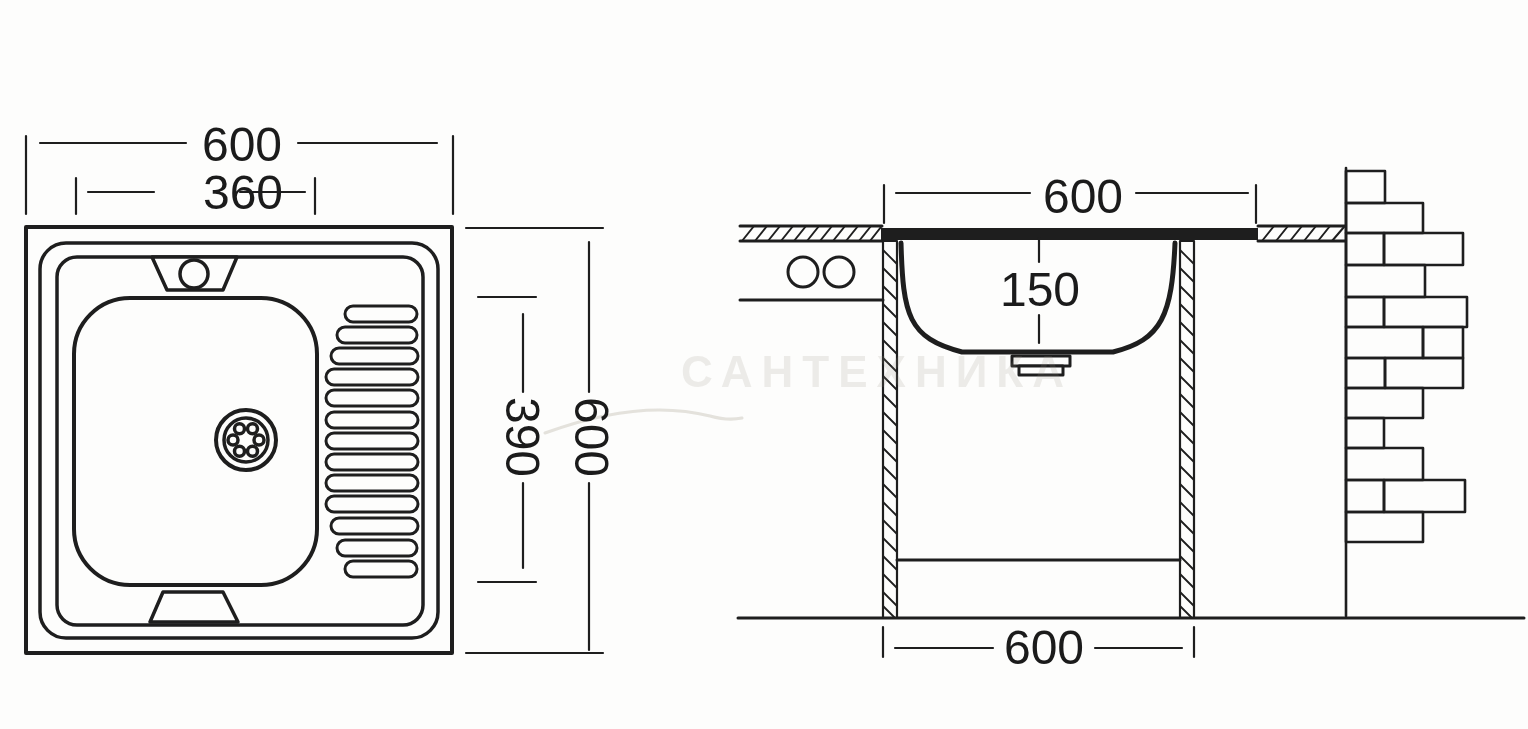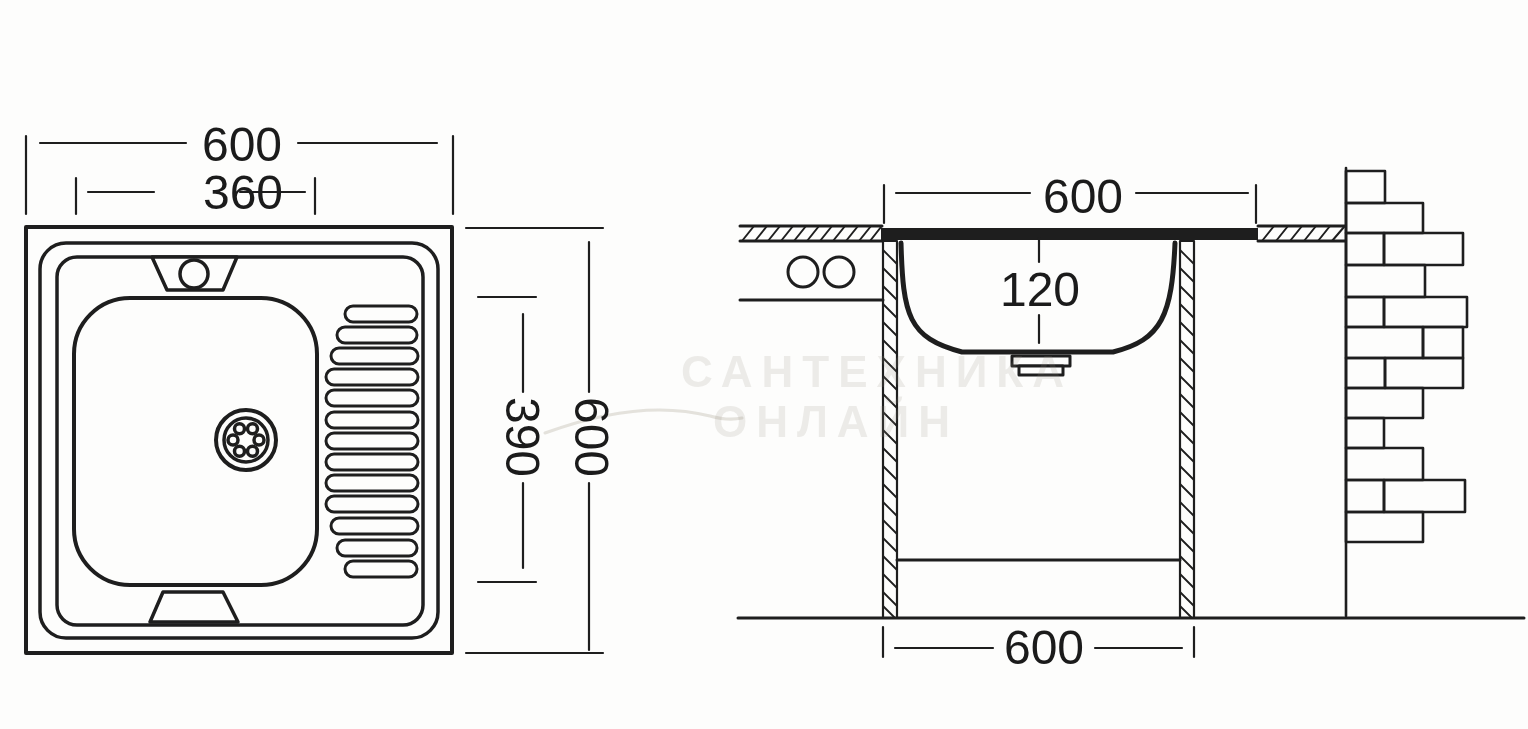--- a/index.html
+++ b/index.html
@@ -254,24 +254,23 @@
       <g stroke-width="2.2">
         <line x1="883" y1="627" x2="883" y2="657"></line>
         <line x1="1194" y1="627" x2="1194" y2="657"></line>
         <line x1="895" y1="648" x2="993" y2="648"></line>
         <line x1="1095" y1="648" x2="1182" y2="648"></line>
       </g>
     </g>
   </svg>
 
   <div class="wm" style="left:877px;top:372px;">САНТЕХНИКА</div>
-  <div class="wm" style="left:836px;top:422px;">ОНЛАЙН</div>
 
   <div class="dim" style="left:242px;top:145px;">600</div>
   <div class="dim" style="left:196px;top:193px;margin-left:47px;">360</div>
   <div class="dim rot" style="left:591px;top:437px;">600</div>
   <div class="dim rot" style="left:522px;top:437px;">390</div>
 
   <div class="dim" style="left:1083px;top:197px;">600</div>
-  <div class="dim" style="left:1040px;top:290px;">120</div>
+  <div class="dim" style="left:1040px;top:290px;">150</div>
   <div class="dim" style="left:1044px;top:648px;">600</div>
 
 </div>
 
 </body></html>

